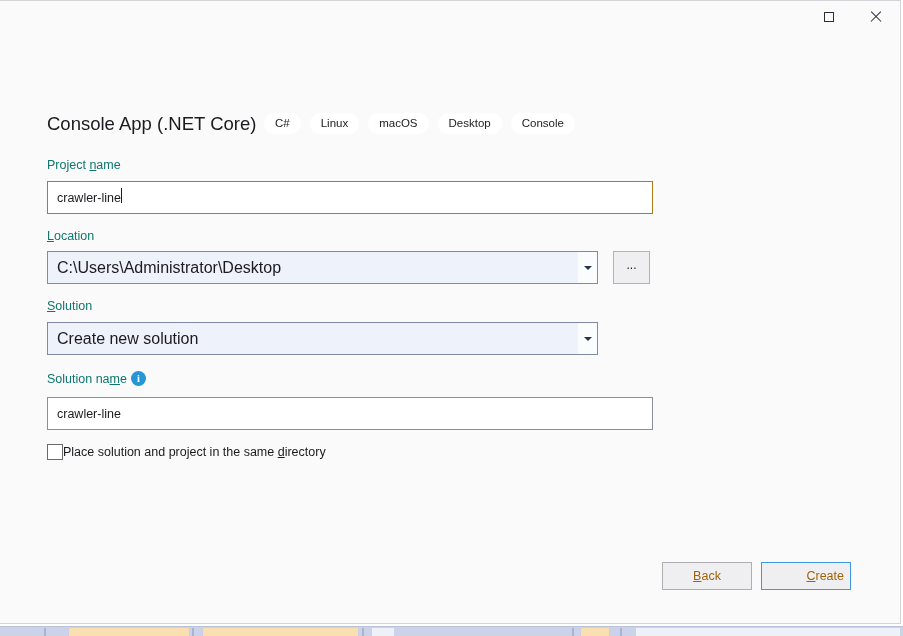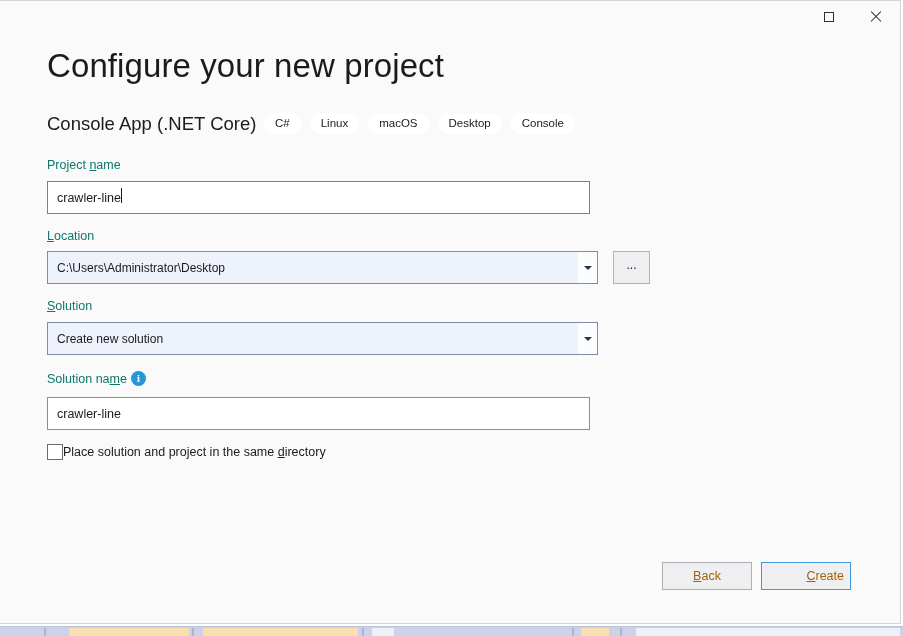--- a/index.html
+++ b/index.html
@@ -154,21 +154,21 @@
     font-size: 12.5px;
     color: #0f766e;
     line-height: 16px;
     white-space: nowrap;
   }
   .accel { text-decoration: underline; text-underline-offset: 1px; }
 
   .text-input {
     position: absolute;
     left: 47px;
-    width: 543px;
+    width: 606px;
     height: 33px;
     box-sizing: border-box;
     background: #ffffff;
     border: 1px solid #8a8f9c;
     font-family: "Liberation Sans", sans-serif;
     font-size: 12.5px;
     color: #1b1b1f;
     padding: 0 0 0 9px;
     outline: none;
   }
@@ -183,21 +183,21 @@
     height: 33px;
     box-sizing: border-box;
     background: #eef2fb;
     border: 1px solid #7f8aa6;
     display: flex;
     align-items: center;
     cursor: default;
   }
   .combo-value {
     flex: 1;
-    font-size: 12px;
+    font-size: 16px;
     color: #1b1b1f;
     padding-left: 9px;
     white-space: nowrap;
     overflow: hidden;
   }
   .combo-arrow-box {
     width: 19px;
     height: 31px;
     background: #fbfcfe;
     display: flex;
@@ -327,21 +327,20 @@
 
   <div id="title-bar">
     <div class="caption-btn" id="maximize-button">
       <span class="glyph-square"></span>
     </div>
     <div class="caption-btn" id="close-button">
       <span class="glyph-x"></span>
     </div>
   </div>
 
-  <div id="page-title">Configure your new project</div>
   <div id="template-name">Console App (.NET Core)</div>
 
   <div id="tag-list">
     <span class="tag-pill">C#</span>
     <span class="tag-pill">Linux</span>
     <span class="tag-pill">macOS</span>
     <span class="tag-pill">Desktop</span>
     <span class="tag-pill">Console</span>
   </div>
 

